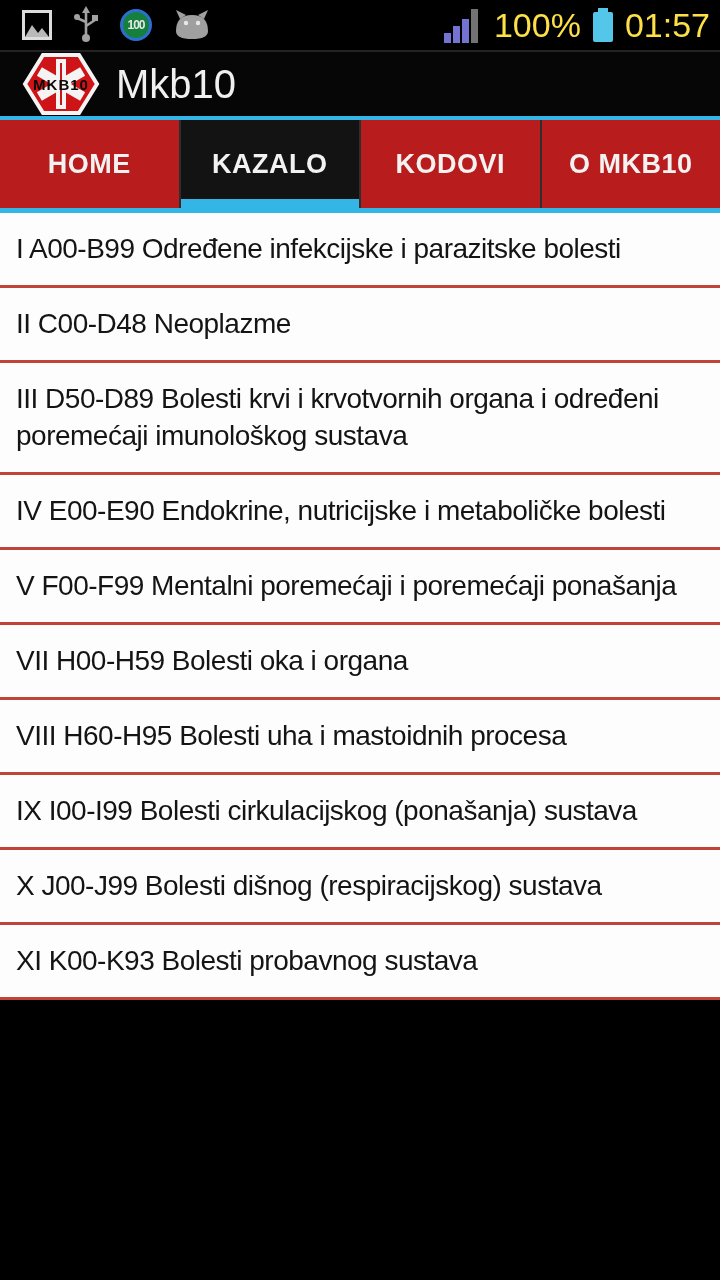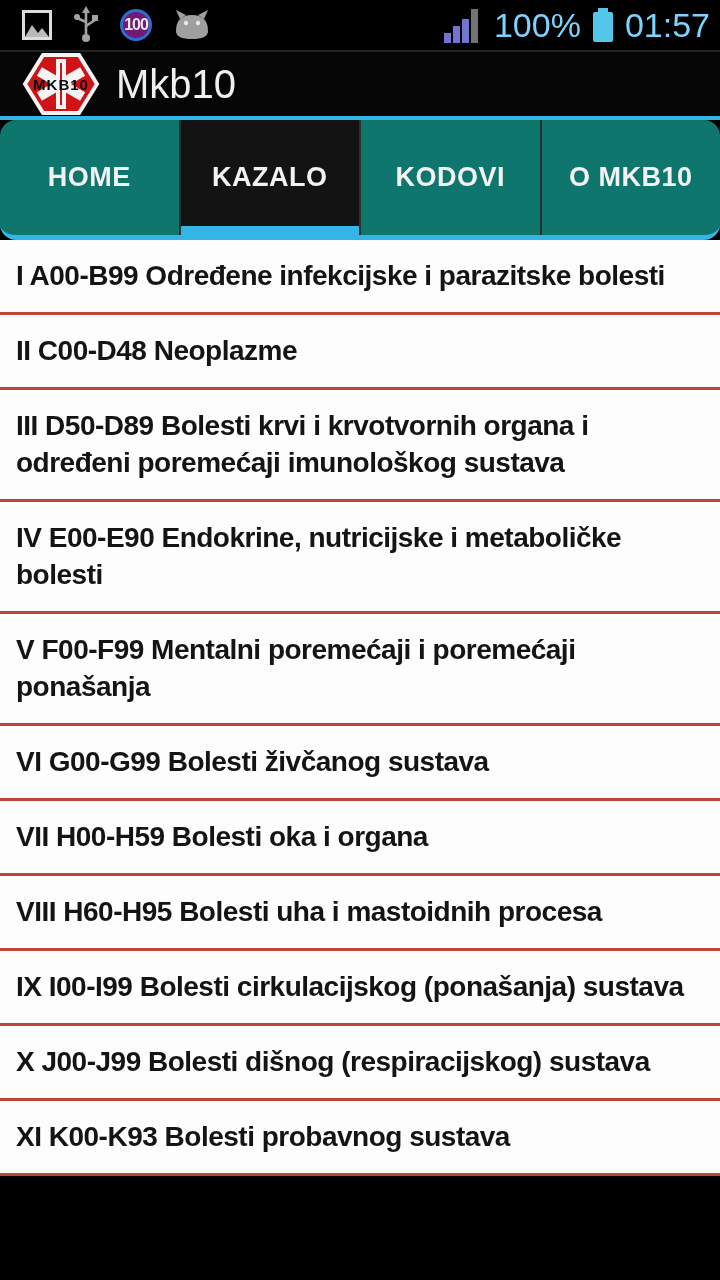--- a/index.html
+++ b/index.html
@@ -6,54 +6,54 @@
   html,body { width:720px; height:1280px; overflow:hidden; background:#000; }
   body { font-family:"Liberation Sans", sans-serif; }
 
   
   .status-bar {
     height:52px; background:#000; display:flex; align-items:center;
     justify-content:space-between; padding:0 8px; border-bottom:2px solid #222;
   }
   .sb-left { display:flex; align-items:center; gap:22px; padding-left:14px; }
   .sb-right { display:flex; align-items:center; gap:12px; padding-right:2px; }
-  .sb-text { color:#7dd3fc; font-size:34px; line-height:1; }
+  .sb-text { color:#fde047; font-size:34px; line-height:1; }
   .pic-icon { width:30px; height:30px; border:3px solid #dcdcdc; background:#000;
     display:flex; align-items:flex-end; overflow:hidden; }
   .circle-100 {
     width:32px; height:32px; border-radius:50%; border:3px solid #2d6fd1;
-    background:#701a75; color:#e8e8e8; font-size:16px; font-weight:bold;
+    background:#15803d; color:#e8e8e8; font-size:12px; font-weight:bold;
     display:flex; align-items:center; justify-content:center; letter-spacing:-1px;
   }
   .battery-icon { position:relative; width:20px; height:30px; background:#53c6ea;
     border-radius:2px; margin-top:3px; }
   .battery-icon::before { content:""; position:absolute; top:-4px; left:5px;
     width:10px; height:4px; background:#53c6ea; }
 
   
   .app-bar { height:64px; background:#060606; display:flex; align-items:center;
     padding-left:22px; }
   .app-title { color:#f0f0f0; font-size:40px; font-weight:400; margin-left:16px; }
   .accent-line { height:4px; background:#33b5e5; }
 
   
-  .tab-bar { height:120px; background:#0f766e; display:flex;
-    border-bottom:5px solid #33b5e5; position:relative;border-radius:16px; }
+  .tab-bar { height:93px; background:#b91c1c; display:flex;
+    border-bottom:5px solid #33b5e5; position:relative; }
   .tab { flex:1; display:flex; align-items:center; justify-content:center;
     color:#f2f2f2; font-size:27px; font-weight:bold; letter-spacing:0.5px;
     position:relative; cursor:pointer; }
   .tab + .tab { border-left:2px solid #2e2e2e; }
   .tab.selected { background:#131313; }
   .tab.selected::after { content:""; position:absolute; left:0; right:0;
     bottom:-5px; height:14px; background:#33b5e5; }
 
   
   .list { background:#fff; }
   .list-item {
-    background:#fdfdfd; color:#141414; font-size:28px; font-weight:bold;
+    background:#fdfdfd; color:#141414; font-size:28px; font-weight:normal;
     letter-spacing:-0.5px; line-height:37px; padding:17px 14px 18px 16px;
     border-bottom:3px solid #bf4538; cursor:pointer;
   }
 </style>
 </head>
 <body>
 
 <div class="status-bar">
   <div class="sb-left">
     <div class="pic-icon">
@@ -115,19 +115,18 @@
   <div class="tab">KODOVI</div>
   <div class="tab">O MKB10</div>
 </div>
 
 <div class="list">
   <div class="list-item">I A00-B99 Određene infekcijske i parazitske bolesti</div>
   <div class="list-item">II C00-D48 Neoplazme</div>
   <div class="list-item">III D50-D89 Bolesti krvi i krvotvornih organa i određeni poremećaji imunološkog sustava</div>
   <div class="list-item">IV E00-E90 Endokrine, nutricijske i metaboličke bolesti</div>
   <div class="list-item">V F00-F99 Mentalni poremećaji i poremećaji ponašanja</div>
-  <div class="list-item">VI G00-G99 Bolesti živčanog sustava</div>
   <div class="list-item">VII H00-H59 Bolesti oka i organa</div>
   <div class="list-item">VIII H60-H95 Bolesti uha i mastoidnih procesa</div>
   <div class="list-item">IX I00-I99 Bolesti cirkulacijskog (ponašanja) sustava</div>
   <div class="list-item">X J00-J99 Bolesti dišnog (respiracijskog) sustava</div>
   <div class="list-item">XI K00-K93 Bolesti probavnog sustava</div>
 </div>
 
 </body></html>

